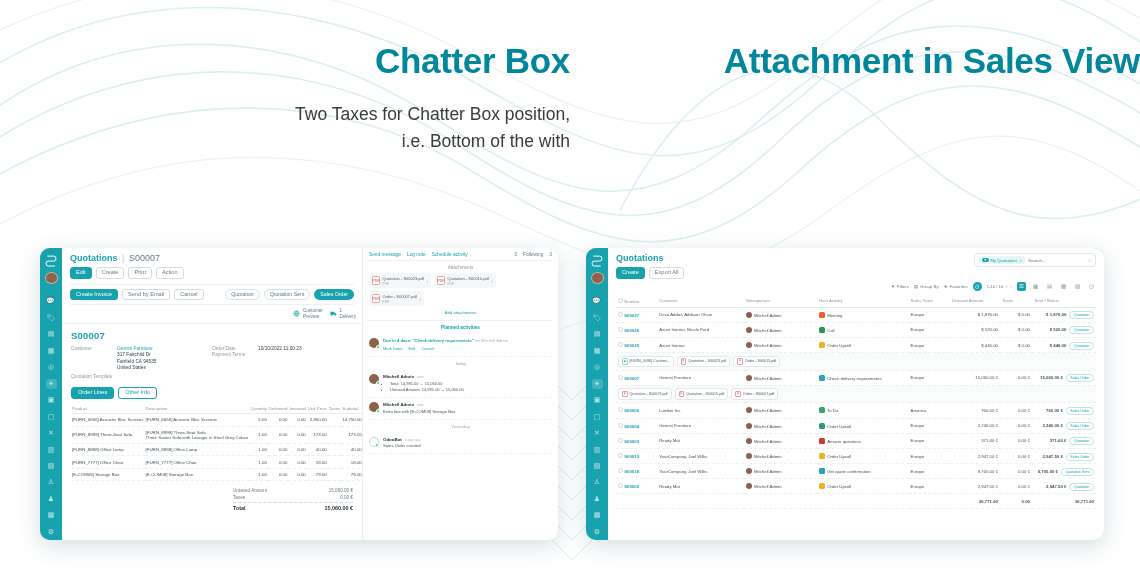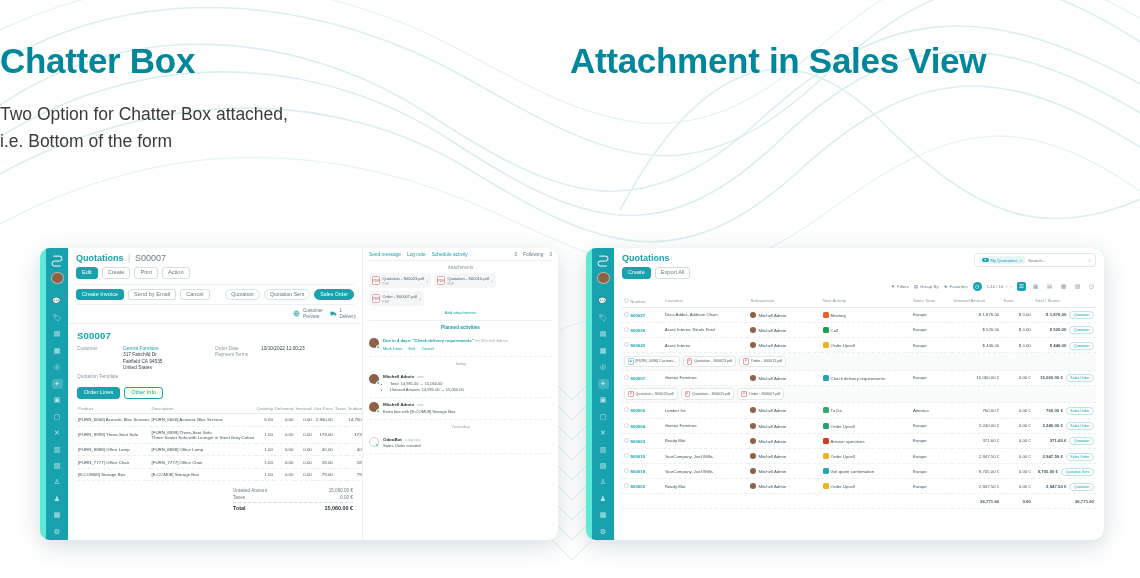--- a/index.html
+++ b/index.html
@@ -6,27 +6,27 @@
   html,body { width:1140px; height:578px; overflow:hidden; }
   body {
     font-family:"Liberation Sans", sans-serif;
     background:#ffffff;
     position:relative;
   }
   .waves { position:absolute; inset:0; z-index:0; pointer-events:none; }
 
   
   .header { position:absolute; top:0; left:0; right:0; height:215px; z-index:2; display:flex; }
-  .col { width:50%; text-align:left; padding-top:42px; }
+  .col { width:50%; text-align:right; padding-top:42px; }
   .h-title { font-size:35px; font-weight:bold; color:#00879b; letter-spacing:-.3px; line-height:1.1; }
   .h-sub { margin-top:20px; font-size:17.5px; color:#3b3b3b; line-height:1.56; }
 
   
   .shot { position:absolute; background:#5eead4; border-radius:10px;
-          box-shadow:0 6px 22px rgba(40,90,110,.20); overflow:hidden; z-index:3; display:flex;padding-left:6px; }
+          box-shadow:0 6px 22px rgba(40,90,110,.20); overflow:hidden; z-index:3; display:flex; }
   #shot-left  { left:40px;  top:248px; width:518px; height:292px; }
   #shot-right { left:586px; top:248px; width:518px; height:292px; }
 
   
   .rail { width:22px; background:#17a2ad; flex:0 0 22px; display:flex; flex-direction:column;
           align-items:center; padding-top:5px; gap:0; }
   .rail .logo { width:16px; height:16px; margin-bottom:4px; color:#fff; }
   .rail .ava  { width:13px; height:13px; border-radius:50%; background:#8d6249; margin-bottom:9px;
                 border:1px solid rgba(255,255,255,.5);}
   .rail .ri { width:11px; height:11px; margin:3.1px 0; color:#d3f0f2; opacity:.85; display:flex;
@@ -171,22 +171,22 @@
     <path d="M-20 235 C 180 120, 360 150, 500 215 S 700 305, 830 210 S 1030 110, 1160 205"></path>
     <path d="M560 330 C 620 300, 660 340, 700 370 S 760 430, 820 400"></path>
     <path d="M-20 40 C 150 -50, 330 -20, 460 50 S 680 170, 810 55 S 1010 -60, 1160 30"></path>
   </g>
 </svg>
 
 <div class="header">
   <div class="col">
     <div class="h-title">Chatter Box</div>
     <div class="h-sub">
-      <div>Two Option for Chatter Box attached,</div>
-      <div>i.e. Bottom of the form</div>
+      <div>Two Taxes for Chatter Box position,</div>
+      <div>i.e. Bottom of the with</div>
     </div>
   </div>
   <div class="col">
     <div class="h-title">Attachment in Sales View</div>
   </div>
 </div>
 
 <svg class="connector" viewBox="0 0 40 230">
   <g fill="none" stroke="#d7eef0" stroke-width="1">
     <path d="M0 40 L20 60 L40 40"></path>

